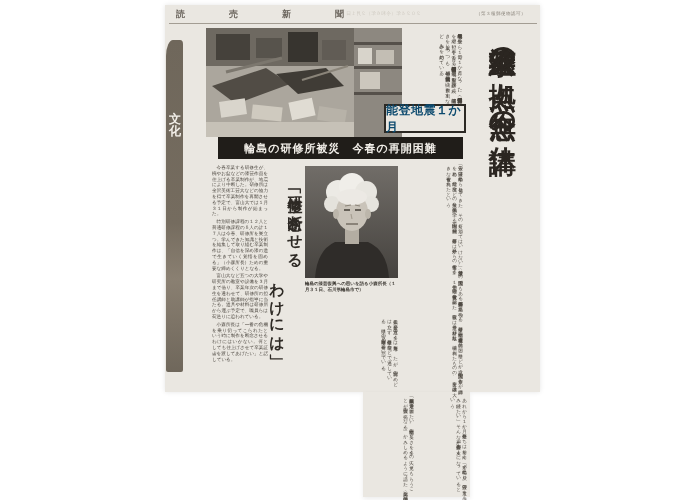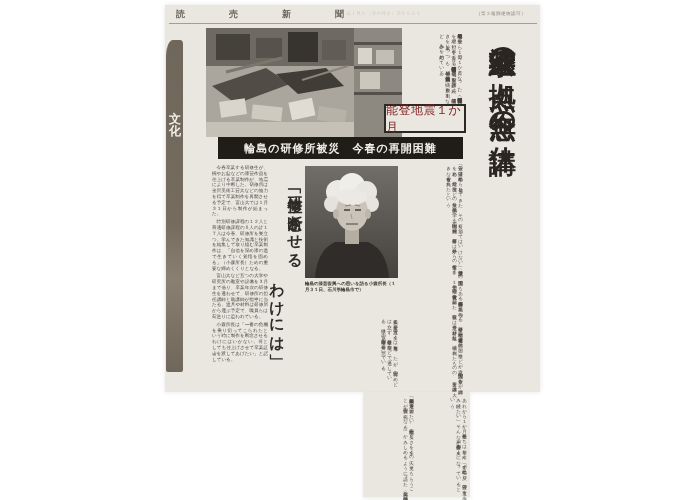--- a/index.html
+++ b/index.html
@@ -24,21 +24,21 @@
   #photo1-caption{position:absolute;left:196px;top:30px;width:16px;height:114px;
     font-size:4px;line-height:6.5px;color:#55504a;}
   
   #photo1{position:absolute;left:206px;top:28px;width:196px;height:109px;overflow:hidden;background:#a9a49c;}
   
   #lead{position:absolute;left:388px;top:30px;width:74px;height:74px;
     font-size:4.8px;line-height:6.1px;}
   
   #kicker-box{position:absolute;left:384px;top:104px;width:78px;height:25px;border:2px solid #2c2924;
     display:flex;align-items:center;justify-content:center;background:#eae7e1;}
-  #kicker-box span{font-size:12px;font-weight:normal;color:#7f1d1d;letter-spacing:.5px;}
+  #kicker-box span{font-size:12px;font-weight:bold;color:#0c4a6e;letter-spacing:.5px;}
   
   #banner{position:absolute;left:218px;top:137px;width:245px;height:22px;background:#201d19;
     display:flex;align-items:center;justify-content:center;}
   #banner span{color:#f2efe9;font-size:11px;font-weight:bold;letter-spacing:1px;}
   
   #body-left{position:absolute;left:212px;top:165px;width:56px;height:213px;overflow:hidden;}
   #body-left p{margin:0 0 2px 0;font-size:4.6px;line-height:5.8px;text-indent:1em;text-align:justify;}
   
   .quote-line{position:absolute;font-family:"DejaVu Serif",serif;font-weight:bold;color:#2e2a25;
     font-size:15px;line-height:1;letter-spacing:1px;}

